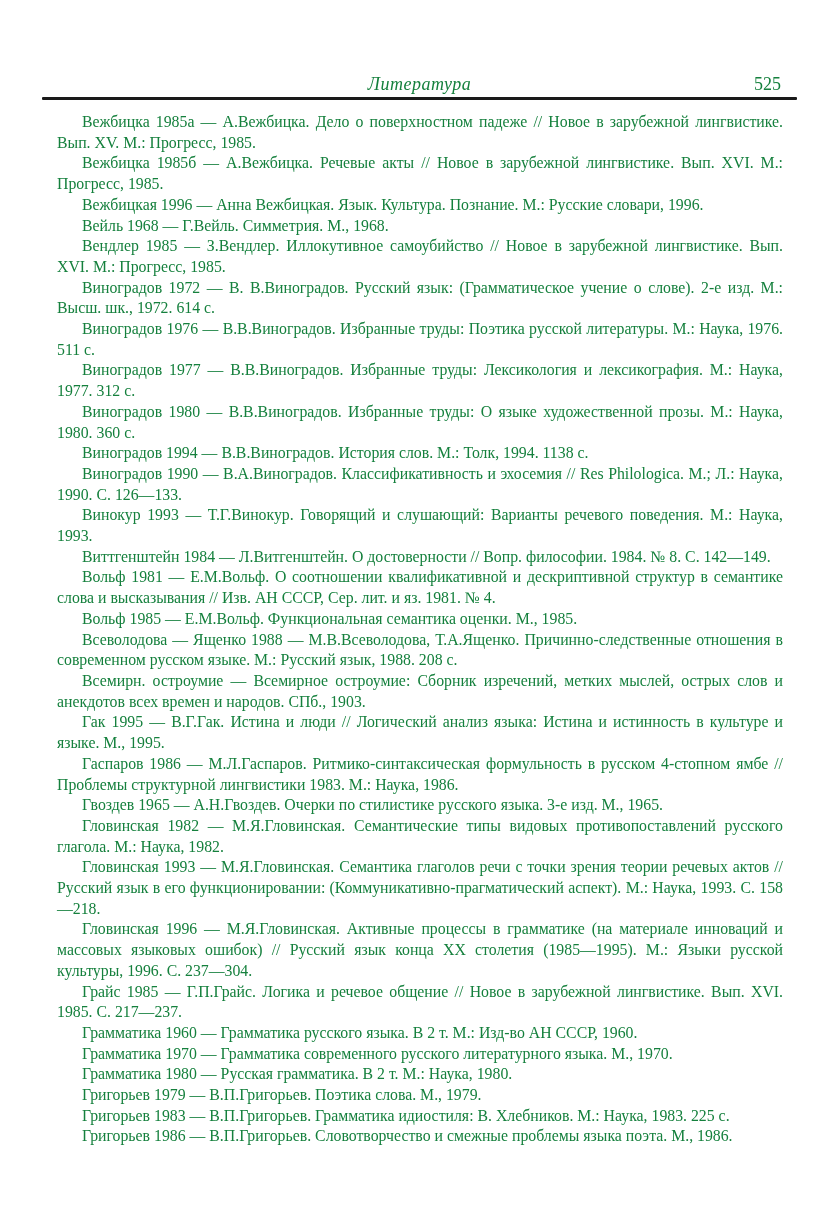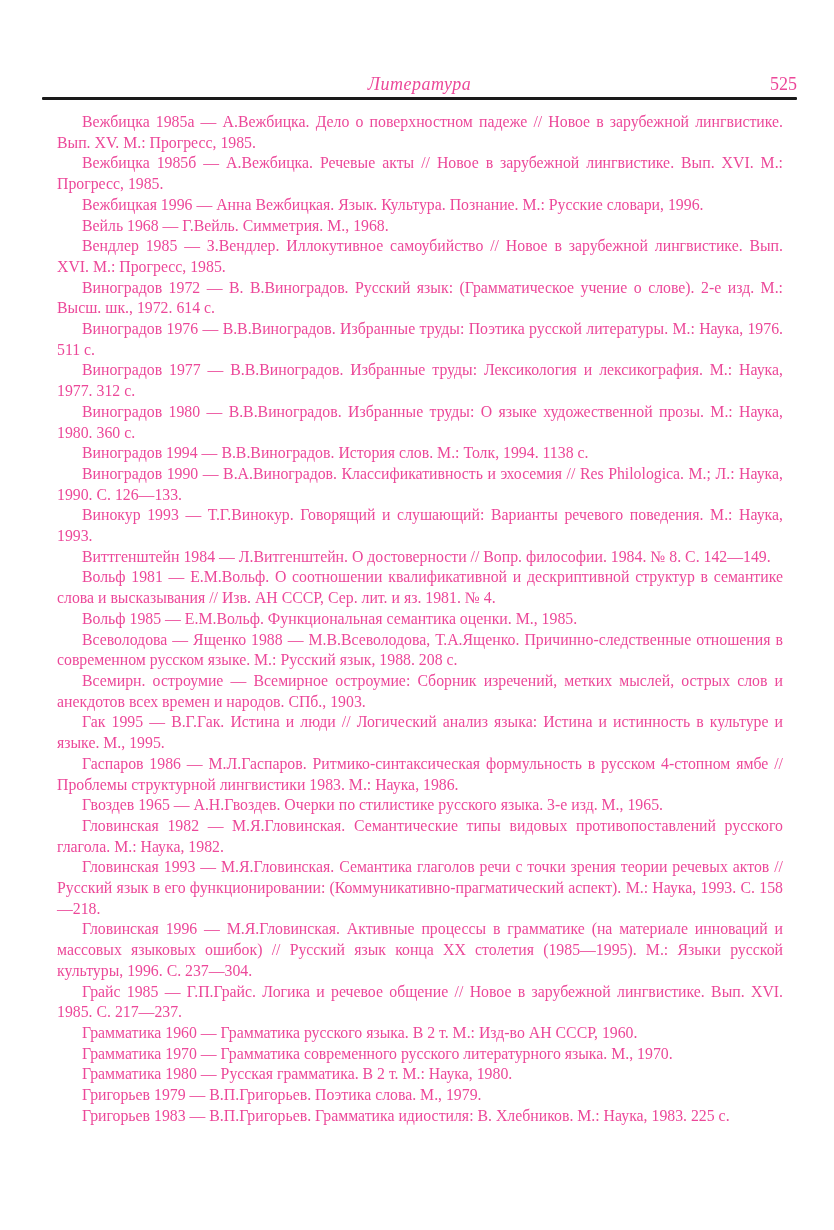--- a/index.html
+++ b/index.html
@@ -7,42 +7,42 @@
     padding: 0;
     background: #ffffff;
   }
   .page {
     position: relative;
     width: 834px;
     height: 1230px;
     background: #ffffff;
     overflow: hidden;
     font-family: "Liberation Serif", "DejaVu Serif", serif;
-    color: #ec4899;
+    color: #15803d;
   }
   .running-head {
     position: absolute;
     top: 74px;
     left: 42px;
     width: 755px;
     height: 22px;
   }
   .head-title {
     position: absolute;
     left: 0;
     right: 0;
     top: 0;
     text-align: center;
     font-style: italic;
     font-size: 18px;
     letter-spacing: 0.5px;
   }
   .head-page {
     position: absolute;
-    right: 0;
+    right: 16px;
     top: 0;
     font-size: 18px;
   }
   .head-rule {
     position: absolute;
     top: 97px;
     left: 42px;
     width: 755px;
     height: 3px;
     background: #1a1a1a;
@@ -97,14 +97,15 @@
       <p><span>Гвоздев 1965</span> — <span class="author">А.Н.Гвоздев.</span> <span>Очерки по стилистике русского языка. 3-е изд. М., 1965.</span></p>
       <p><span>Гловинская 1982</span> — <span class="author">М.Я.Гловинская.</span> <span>Семантические типы видовых противопоставлений русского глагола. М.: Наука, 1982.</span></p>
       <p><span>Гловинская 1993</span> — <span class="author">М.Я.Гловинская.</span> <span>Семантика глаголов речи с точки зрения теории речевых актов // Русский язык в его функционировании: (Коммуникативно-прагматический аспект). М.: Наука, 1993. С. 158—218.</span></p>
       <p><span>Гловинская 1996</span> — <span class="author">М.Я.Гловинская.</span> <span>Активные процессы в грамматике (на материале инноваций и массовых языковых ошибок) // Русский язык конца XX столетия (1985—1995). М.: Языки русской культуры, 1996. С. 237—304.</span></p>
       <p><span>Грайс 1985</span> — <span class="author">Г.П.Грайс.</span> <span>Логика и речевое общение // Новое в зарубежной лингвистике. Вып. XVI. 1985. С. 217—237.</span></p>
       <p><span>Грамматика 1960</span> — <span>Грамматика русского языка. В 2 т. М.: Изд-во АН СССР, 1960.</span></p>
       <p><span>Грамматика 1970</span> — <span>Грамматика современного русского литературного языка. М., 1970.</span></p>
       <p><span>Грамматика 1980</span> — <span>Русская грамматика. В 2 т. М.: Наука, 1980.</span></p>
       <p><span>Григорьев 1979</span> — <span class="author">В.П.Григорьев.</span> <span>Поэтика слова. М., 1979.</span></p>
       <p><span>Григорьев 1983</span> — <span class="author">В.П.Григорьев.</span> <span>Грамматика идиостиля: В. Хлебников. М.: Наука, 1983. 225 с.</span></p>
+      <p><span>Григорьев 1986</span> — <span class="author">В.П.Григорьев.</span> <span>Словотворчество и смежные проблемы языка поэта. М., 1986.</span></p>
     </div>
 </div>
 
 </body></html>

